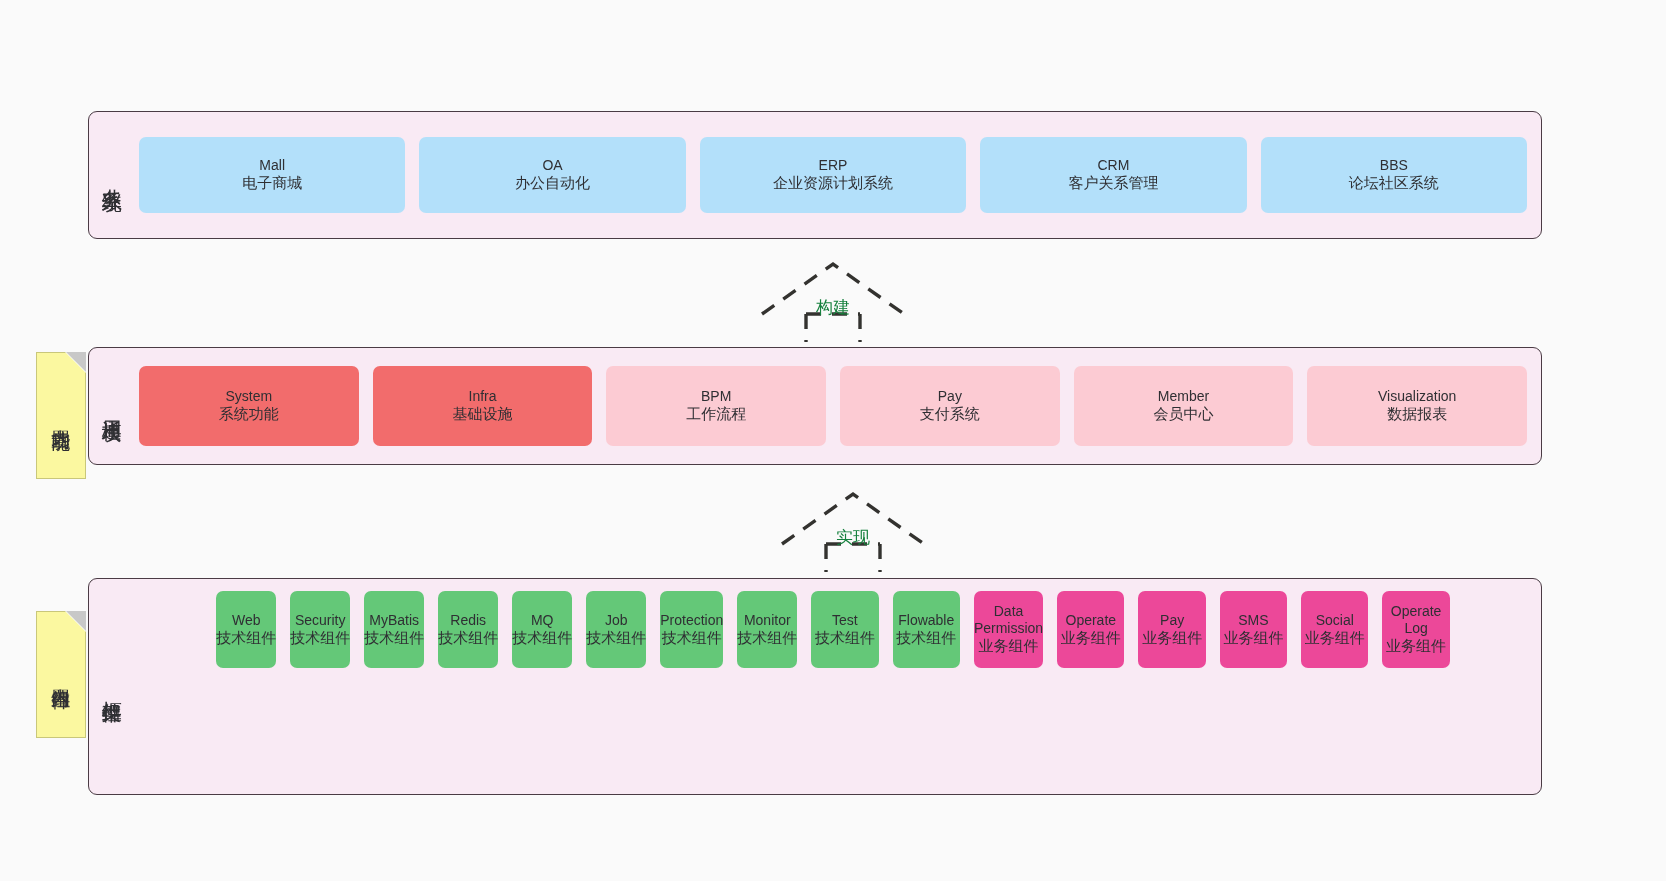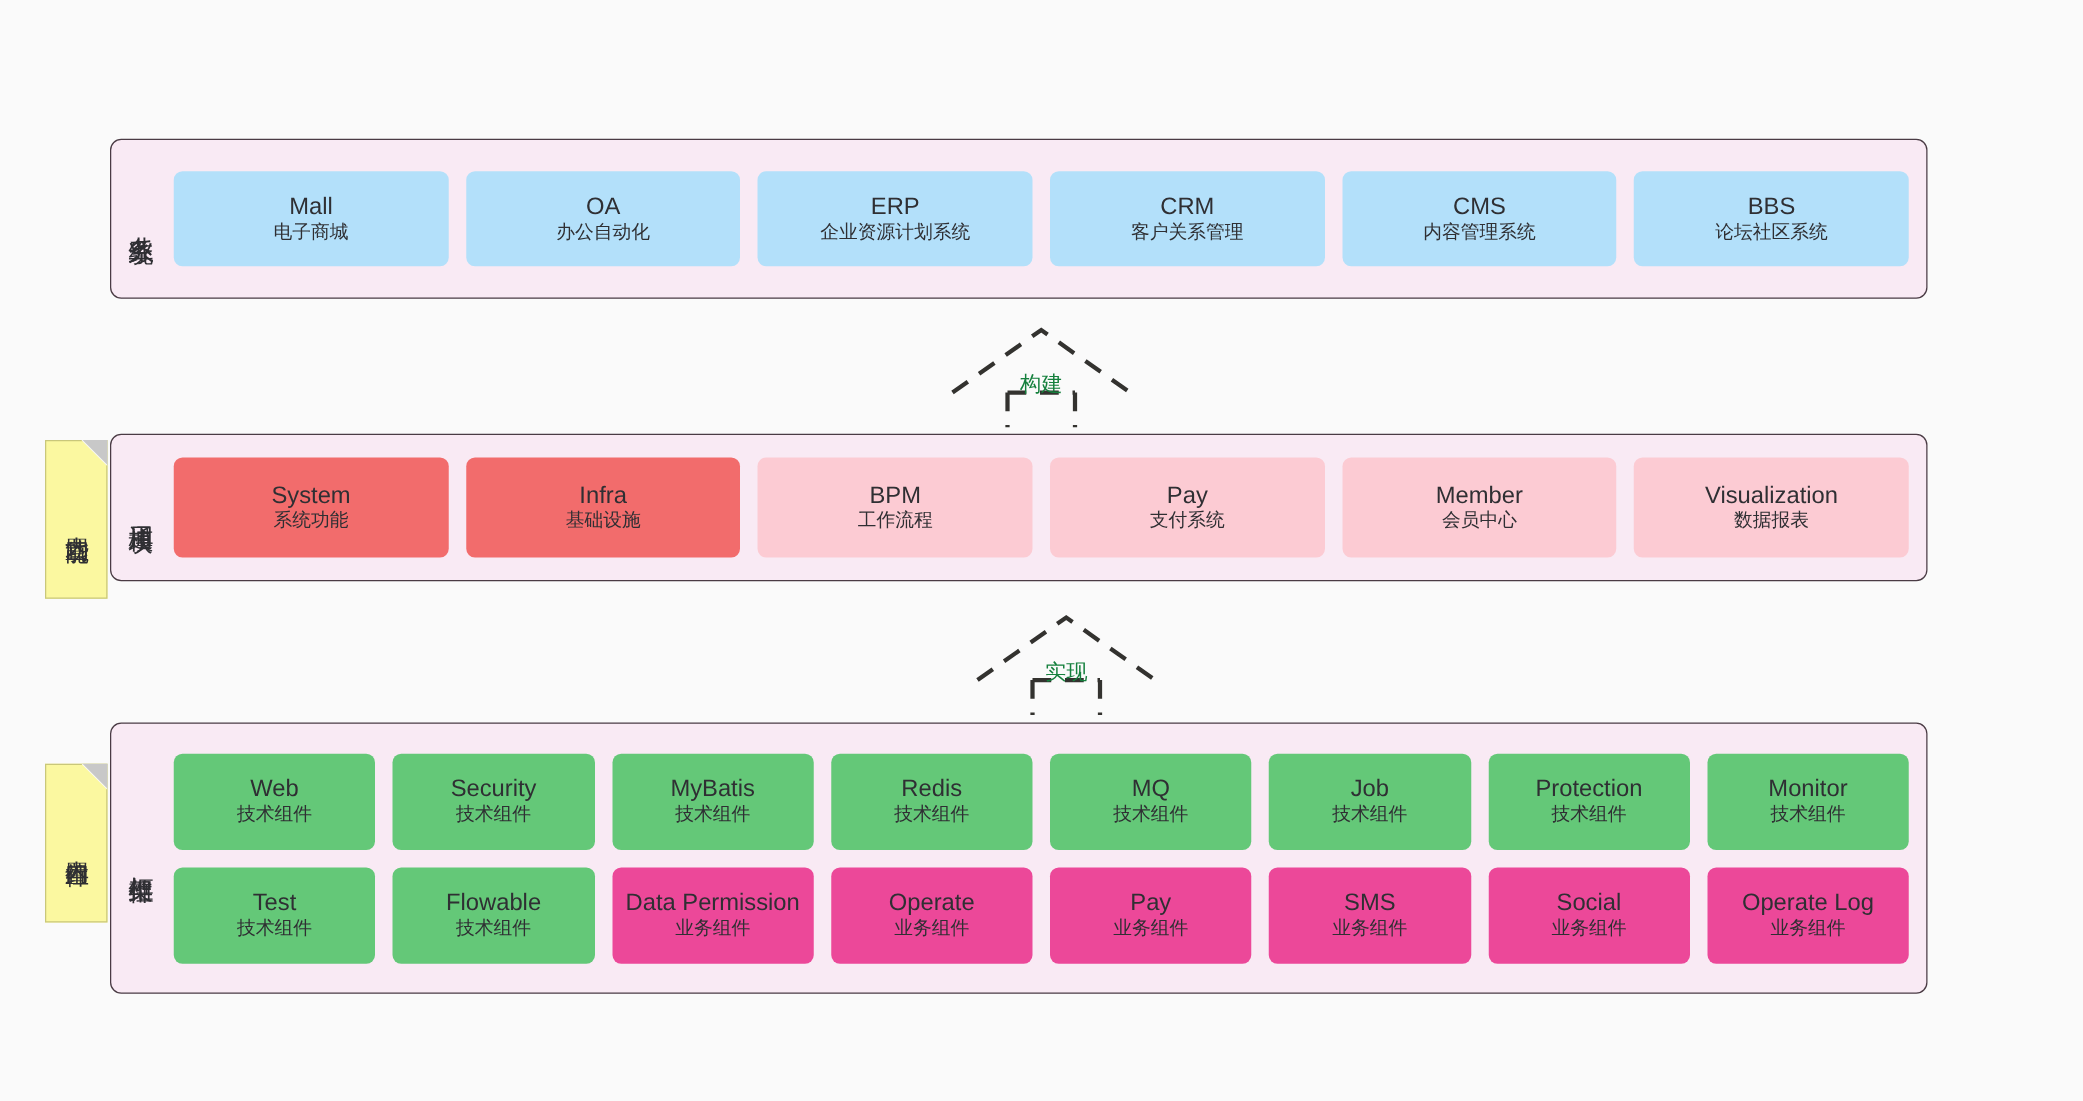--- a/index.html
+++ b/index.html
@@ -47,21 +47,21 @@
     align-self: stretch;
     display: flex;
     align-items: center;
     justify-content: space-between;
     padding: 0 14px 0 4px;
   }
   .layer-rows {
     flex: 1 1 auto;
     align-self: stretch;
     display: flex;
-    flex-direction: column;
+    flex-direction: row;
     justify-content: center;
     gap: 14px;
     padding: 12px 14px 12px 4px;
   }
   .row {
     display: flex;
     align-items: stretch;
     justify-content: space-between;
     gap: 14px;
   }
@@ -72,21 +72,21 @@
     border-radius: 7px;
     display: flex;
     flex-direction: column;
     align-items: center;
     justify-content: center;
     text-align: center;
     color: #2f2f33;
     line-height: 1.22;
     user-select: none;
   }
-  .card .en { font-size: 19px; }
+  .card .en { font-size: 14px; }
   .card .cn { font-size: 15px; }
 
   .row-biz .card { height: 76px; }
   .row-mod .card { height: 80px; }
   .row-fw  .card { height: 77px; }
 
   .c-blue   { background: #b3e0fa; }
   .c-red    { background: #f26c6c; }
   .c-pink   { background: #fccbd3; }
   .c-green  { background: #64c878; }
@@ -174,24 +174,20 @@
         </div>
         <div class="card c-blue">
           <span class="en">ERP</span>
           <span class="cn">企业资源计划系统</span>
         </div>
         <div class="card c-blue">
           <span class="en">CRM</span>
           <span class="cn">客户关系管理</span>
         </div>
         <div class="card c-blue">
-          <span class="en">CMS</span>
-          <span class="cn">内容管理系统</span>
-        </div>
-        <div class="card c-blue">
           <span class="en">BBS</span>
           <span class="cn">论坛社区系统</span>
         </div>
 
       </div>
     </div>
   </div>
 
   <div class="connector" id="conn-build">
     <svg width="186" height="84" viewBox="0 0 186 84">

